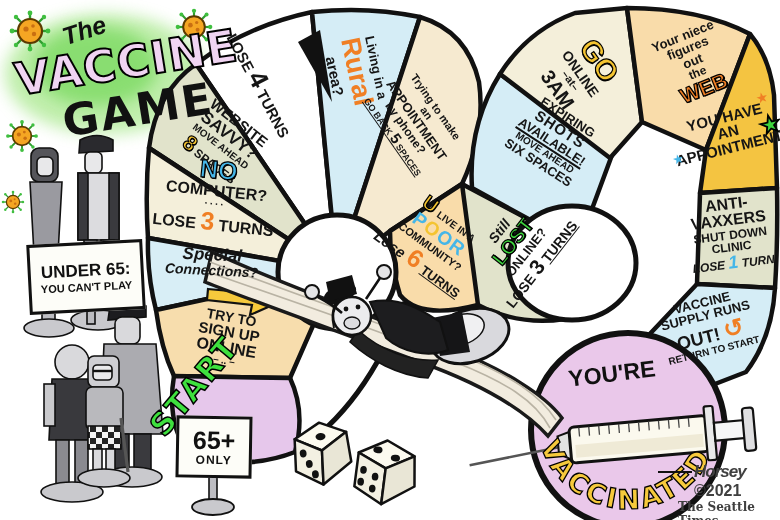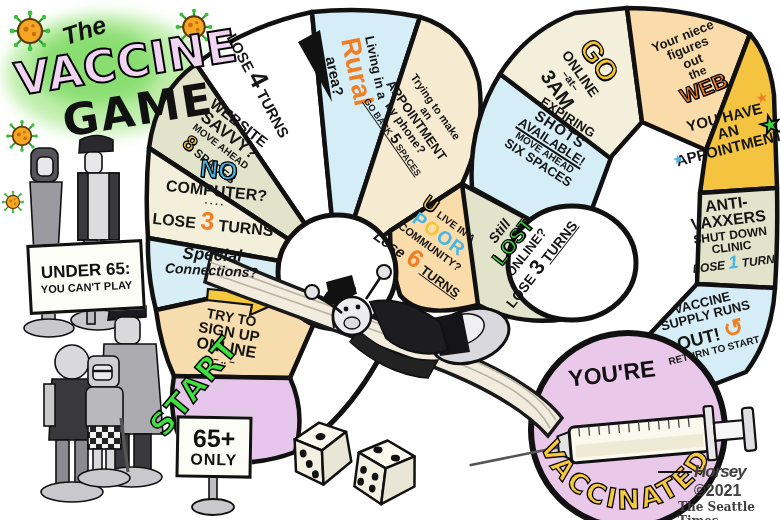--- a/index.html
+++ b/index.html
@@ -26,21 +26,21 @@
   .t-game{position:absolute;left:62px;top:84px;transform:rotate(-9deg);font-size:44px;
          font-weight:900;letter-spacing:2px;color:#111;font-family:"DejaVu Sans",sans-serif;}
   
   .sign{position:absolute;background:#fdfdf8;border:3px solid #111;transform:translate(-50%,-50%) rotate(var(--rot,0deg));
         display:flex;flex-direction:column;align-items:center;justify-content:center;color:#111;font-weight:bold;}
   .sign-under65{left:86px;top:277px;width:110px;height:64px;--rot:-3deg;}
   .sign-under65 .b1{font-size:17px;}
   .sign-under65 .b2{font-size:11px;}
   .sign-65{left:214px;top:447px;width:70px;height:56px;--rot:1deg;}
   .sign-65 .b1{font-size:25px;line-height:1;}
-  .sign-65 .b2{font-size:16px;letter-spacing:1px;}
+  .sign-65 .b2{font-size:12px;letter-spacing:1px;}
   
   .start-label{position:absolute;left:194px;top:386px;transform:translate(-50%,-50%) rotate(-50deg);
         font-size:31px;font-weight:900;letter-spacing:2px;color:#3ee03e;-webkit-text-stroke:1.5px #000;
         font-family:"DejaVu Sans",sans-serif;}
   .youre-label{position:absolute;left:612px;top:374px;transform:translate(-50%,-50%) rotate(-7deg);
         font-size:23px;font-weight:900;color:#111;}
   
   .star{position:absolute;line-height:1;}
   
   .sig{position:absolute;left:658px;top:462px;width:118px;color:#404040;}

